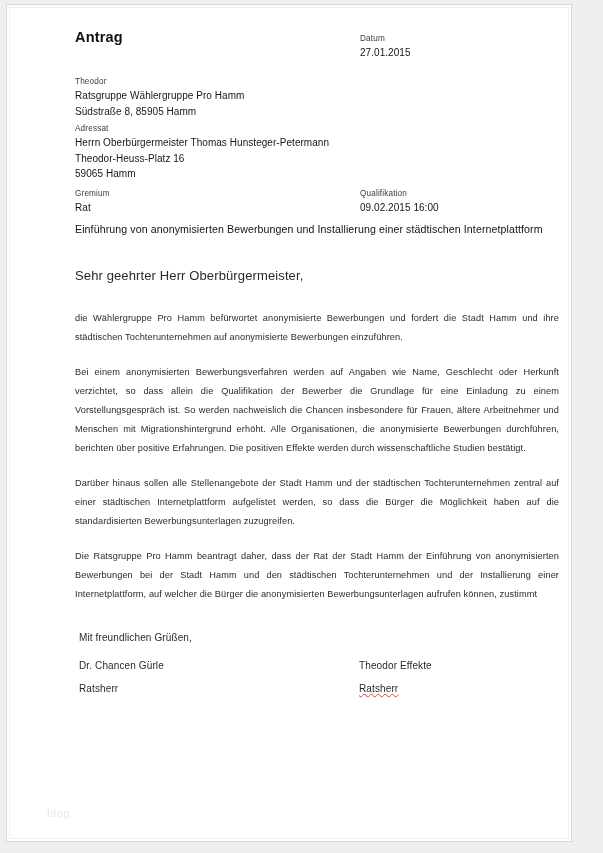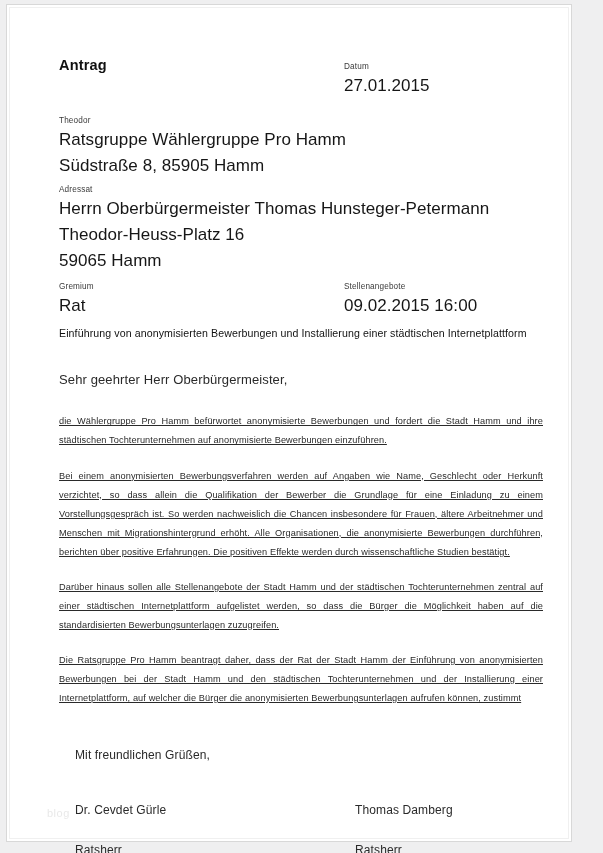--- a/index.html
+++ b/index.html
@@ -34,47 +34,47 @@
     left: 2px;
     top: 2px;
     right: 2px;
     bottom: 2px;
     border: 1px solid #f0f0f0;
     pointer-events: none;
   }
 
   .page {
     position: absolute;
-    left: 0;
+    left: 16px;
     top: 0;
     width: 100%;
     height: 100%;
     box-sizing: border-box;
-    padding: 52px 22px 0 52px;
+    padding: 24px 22px 0 52px;
   }
 
   .doc-title {
     font-size: 14.5px;
     font-weight: bold;
     letter-spacing: 0.2px;
     color: #111;
     margin: 0;
     line-height: 1.2;
   }
 
   
   .field-label {
     font-size: 8.2px;
     color: #3a3a3a;
     line-height: 1.45;
     letter-spacing: 0.15px;
     margin: 0;
   }
   .field-value {
-    font-size: 17px;
+    font-size: 10px;
     color: #161616;
     line-height: 1.55;
     margin: 0;
     letter-spacing: 0.05px;
   }
 
   .row {
     display: flex;
     align-items: center;
   }
@@ -120,29 +120,28 @@
   }
 
   .para {
     font-size: 9.2px;
     color: #2a2a2a;
     line-height: 2.07;
     text-align: justify;
     margin: 0;
     width: 484px;
     letter-spacing: 0.1px;
-    text-decoration: underline;
   }
 
   .sig-line {
-    font-size: 12px;
+    font-size: 10px;
     color: #2a2a2a;
     line-height: 1.95;
     letter-spacing: 0.12px;
-    margin: 16px;
+    margin: 4px;
   }
   .sig-row {
     display: flex;
   }
   .sig-col-a {
     width: 280px;
     flex: 0 0 280px;
   }
   .sig-col-b {
     flex: 1 1 auto;
@@ -197,21 +196,21 @@
     </div>
 
     <div class="spacer-6"></div>
 
     <div class="row">
       <div class="col-left">
         <p class="field-label">Gremium</p>
         <p class="field-value">Rat</p>
       </div>
       <div class="col-right">
-        <p class="field-label">Stellenangebote</p>
+        <p class="field-label">Qualifikation</p>
         <p class="field-value">09.02.2015 16:00</p>
       </div>
     </div>
 
     <div class="spacer-4"></div>
 
     <div>
       <p class="subject">Einführung von anonymisierten Bewerbungen und Installierung einer städtischen Internetplattform</p>
     </div>
 
@@ -231,25 +230,25 @@
     <div class="spacer-16"></div>
     <p class="para">Die Ratsgruppe Pro Hamm beantragt daher, dass der Rat der Stadt Hamm der Einführung von anonymisierten Bewerbungen bei der Stadt Hamm und den städtischen Tochterunternehmen und der Installierung einer Internetplattform, auf welcher die Bürger die anonymisierten Bewerbungsunterlagen aufrufen können, zustimmt</p>
 
     <div class="spacer-16"></div>
     <div class="spacer-4"></div>
 
     <div>
       <p class="sig-line">Mit freundlichen Grüßen,</p>
       <div class="sig-row">
         <div class="sig-col-a">
-          <p class="sig-line">Dr. Cevdet Gürle</p>
+          <p class="sig-line">Dr. Chancen Gürle</p>
           <p class="sig-line">Ratsherr</p>
         </div>
         <div class="sig-col-b">
-          <p class="sig-line">Thomas Damberg</p>
+          <p class="sig-line">Theodor Effekte</p>
           <p class="sig-line misspelled">Ratsherr</p>
         </div>
       </div>
     </div>
 
   </div>
 
   <div class="watermark">blog</div>
 </div>
 

